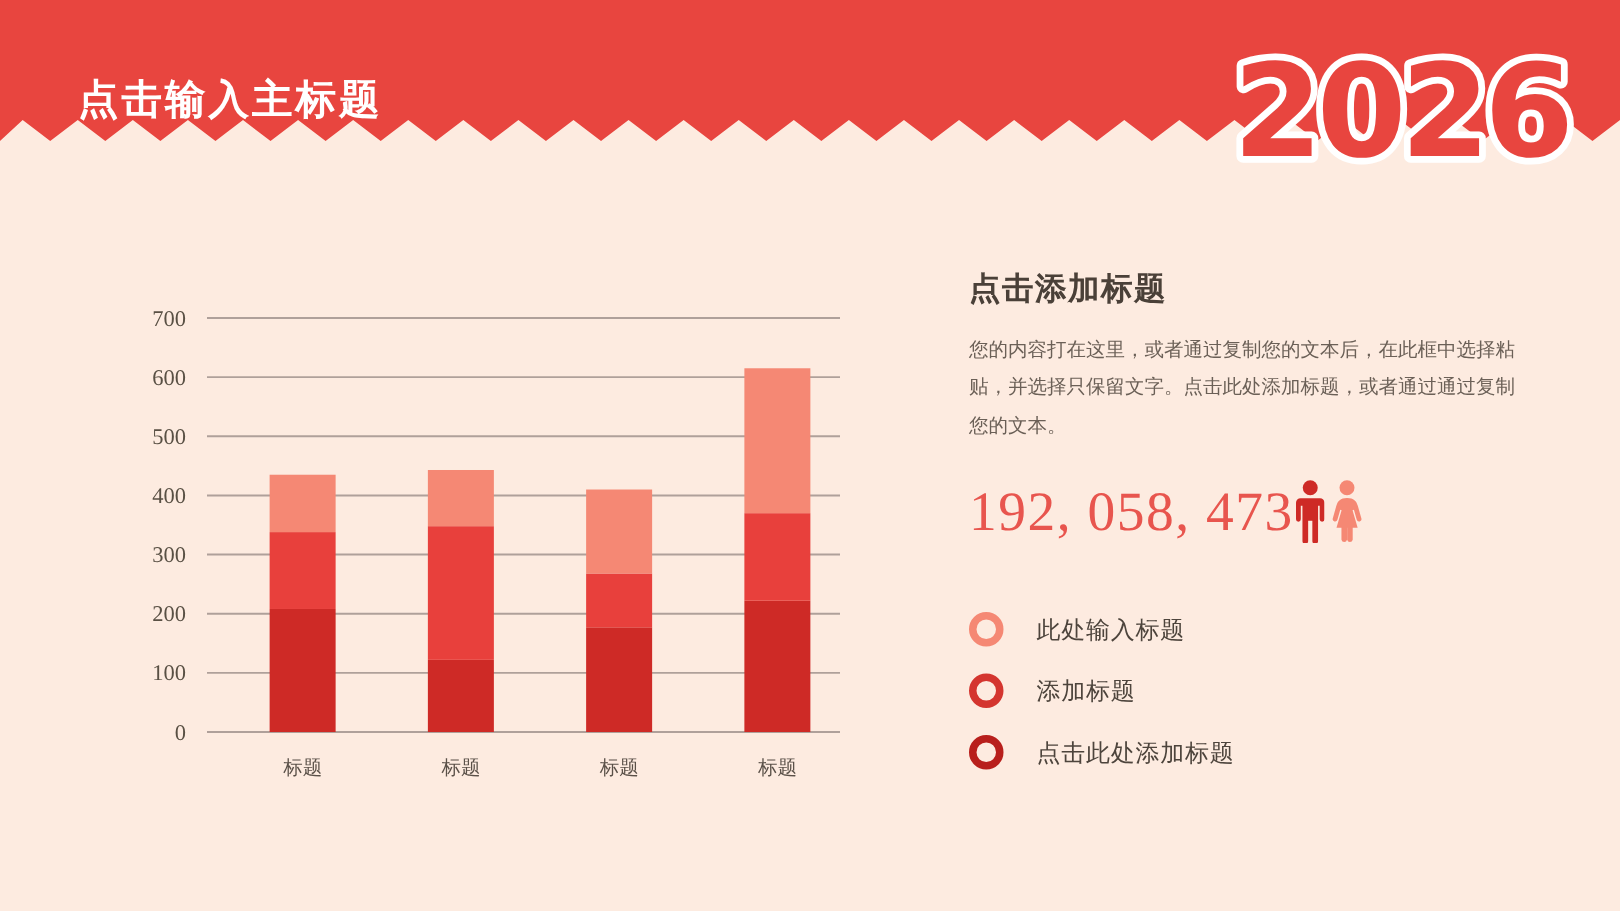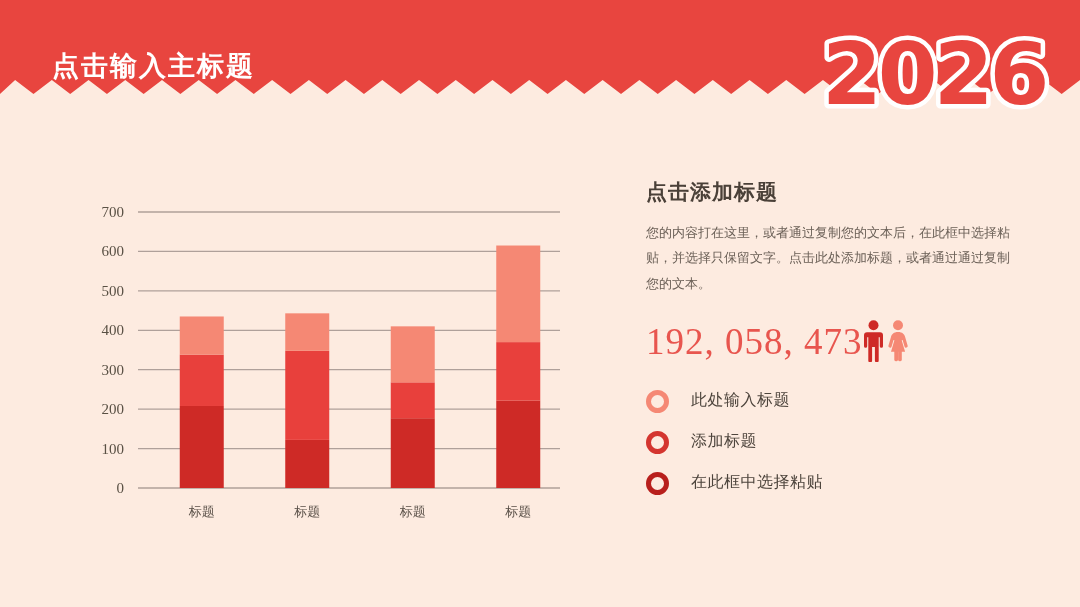--- a/index.html
+++ b/index.html
@@ -127,21 +127,21 @@
     align-items: flex-end;
     gap: 5px;
   }
 
   
   #bullet-list {
     margin-top: 26px;
   }
   .bullet-row {
     display: flex;
-    align-items: flex-start;
+    align-items: flex-end;
     height: 41px;
   }
   .bullet-ring {
     width: 23px;
     height: 23px;
     border-radius: 50%;
     box-sizing: border-box;
     flex: 0 0 auto;
   }
   .bullet-label {
@@ -241,16 +241,16 @@
       <div class="bullet-row">
         <span class="bullet-ring" style="border: 5px solid rgb(245, 136, 116);"></span>
         <span class="bullet-label">此处输入标题</span>
       </div>
       <div class="bullet-row">
         <span class="bullet-ring" style="border: 5px solid rgb(212, 53, 47);"></span>
         <span class="bullet-label">添加标题</span>
       </div>
       <div class="bullet-row">
         <span class="bullet-ring" style="border: 5px solid rgb(184, 31, 28);"></span>
-        <span class="bullet-label">在此框中选择粘贴</span>
+        <span class="bullet-label">点击此处添加标题</span>
       </div>
     </div>
 </div>
 
 </body></html>

